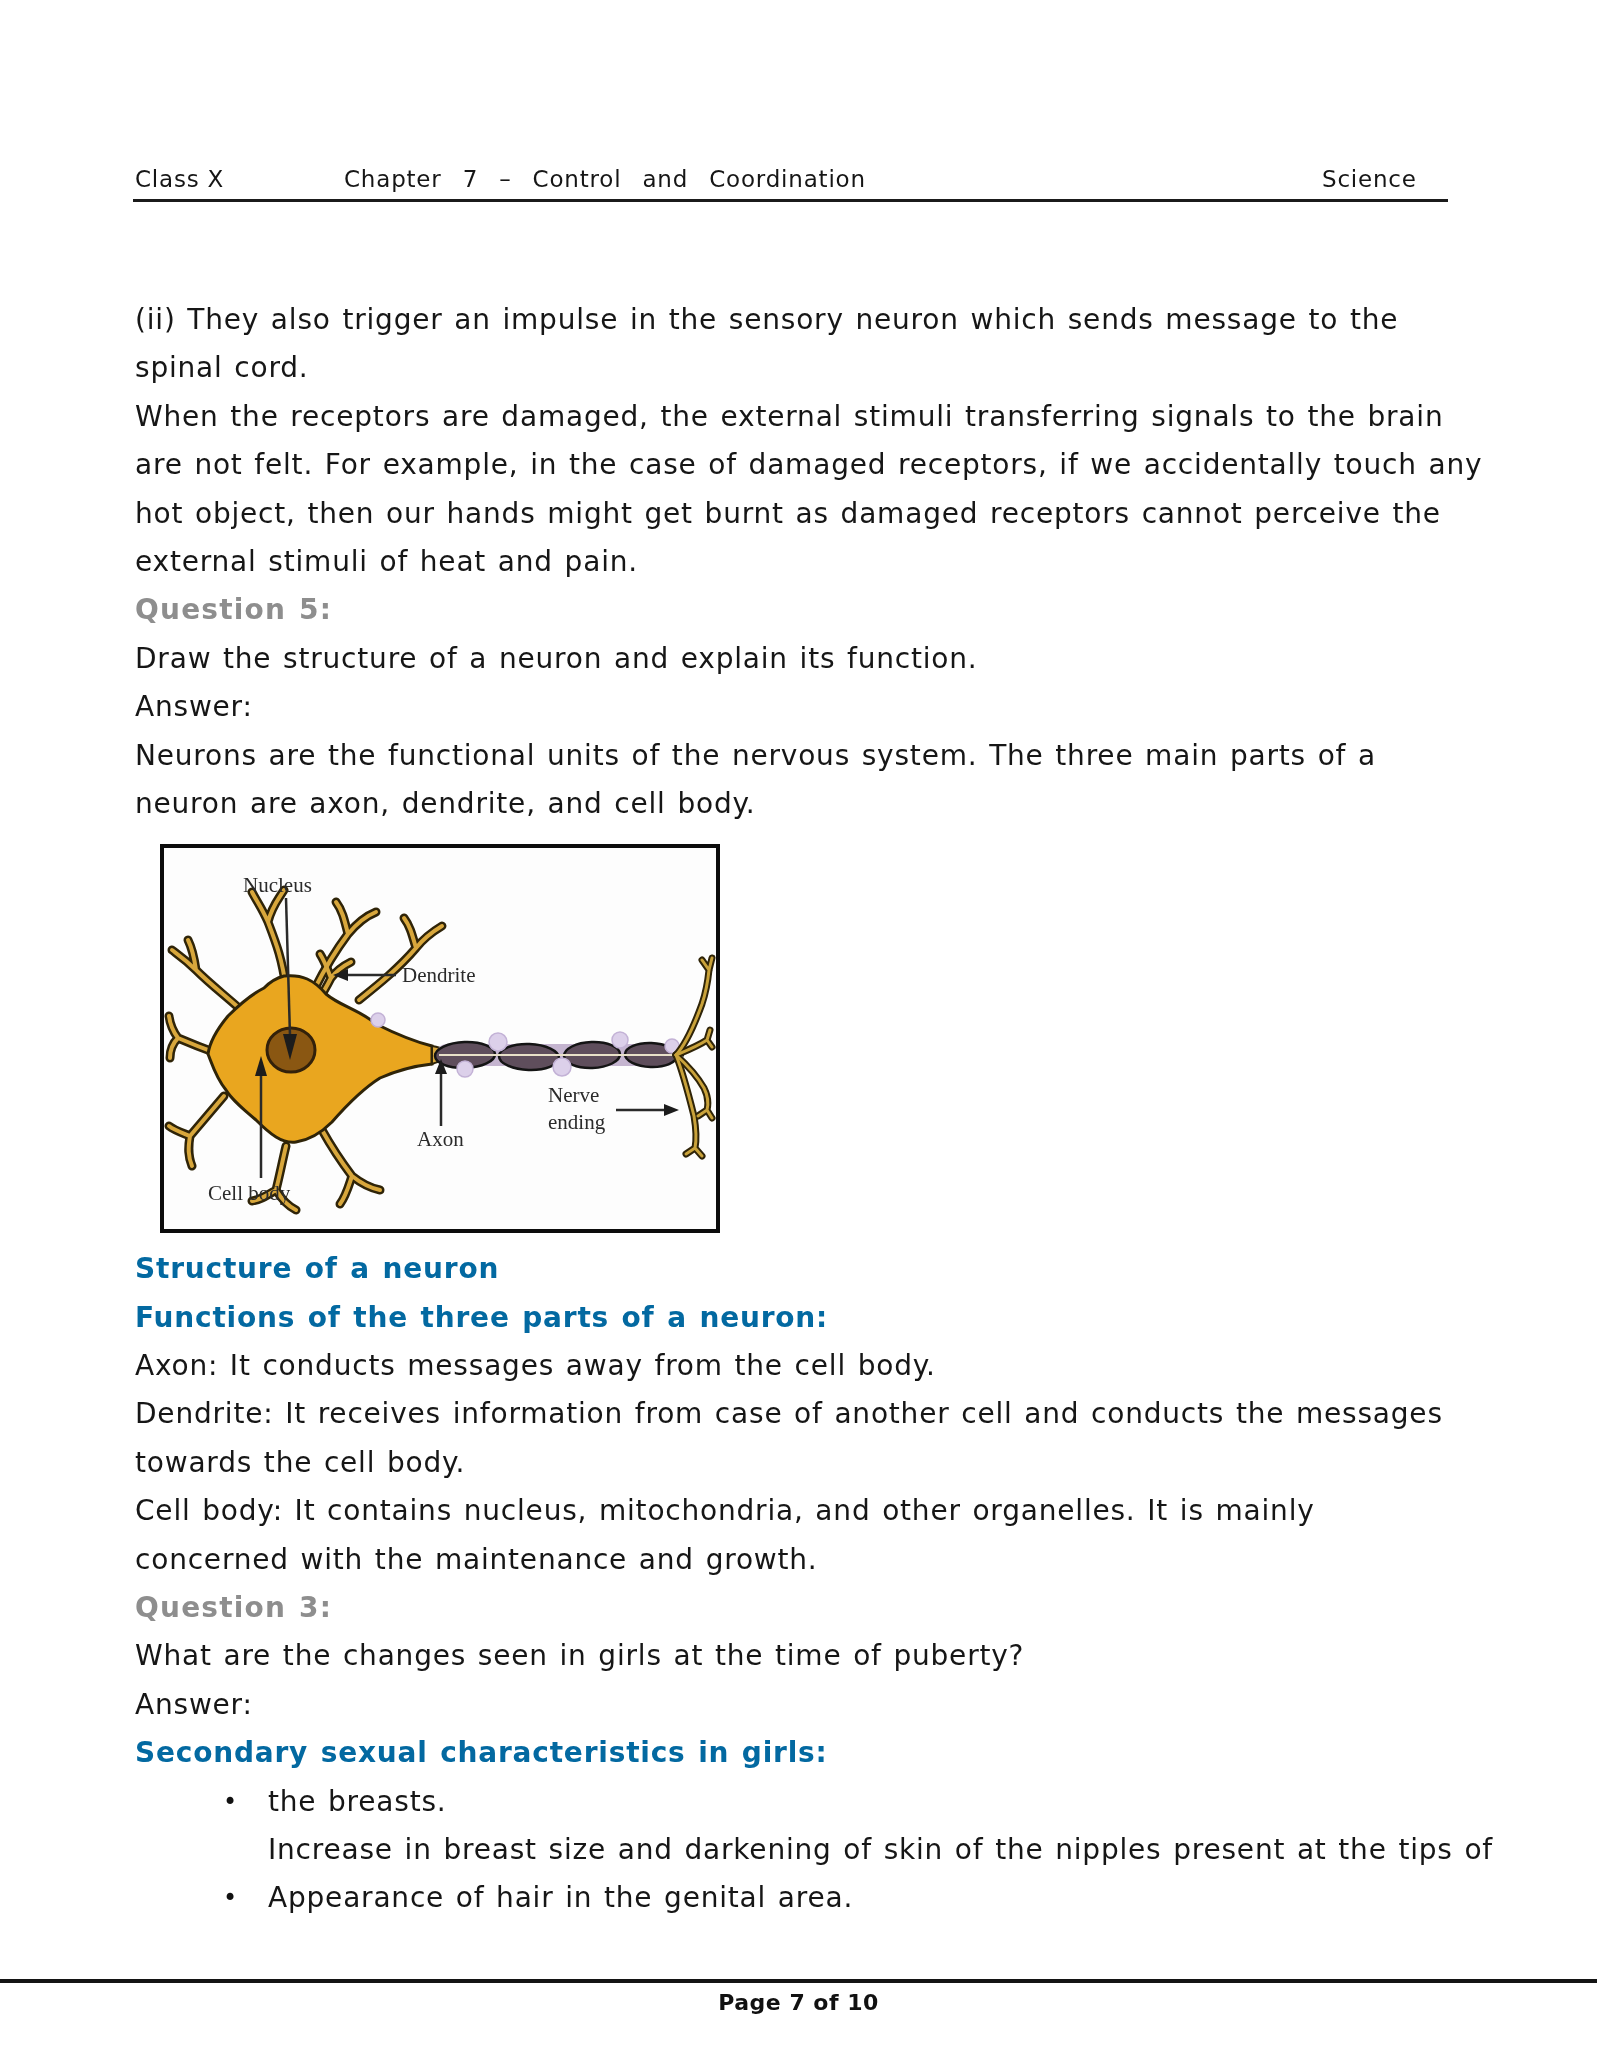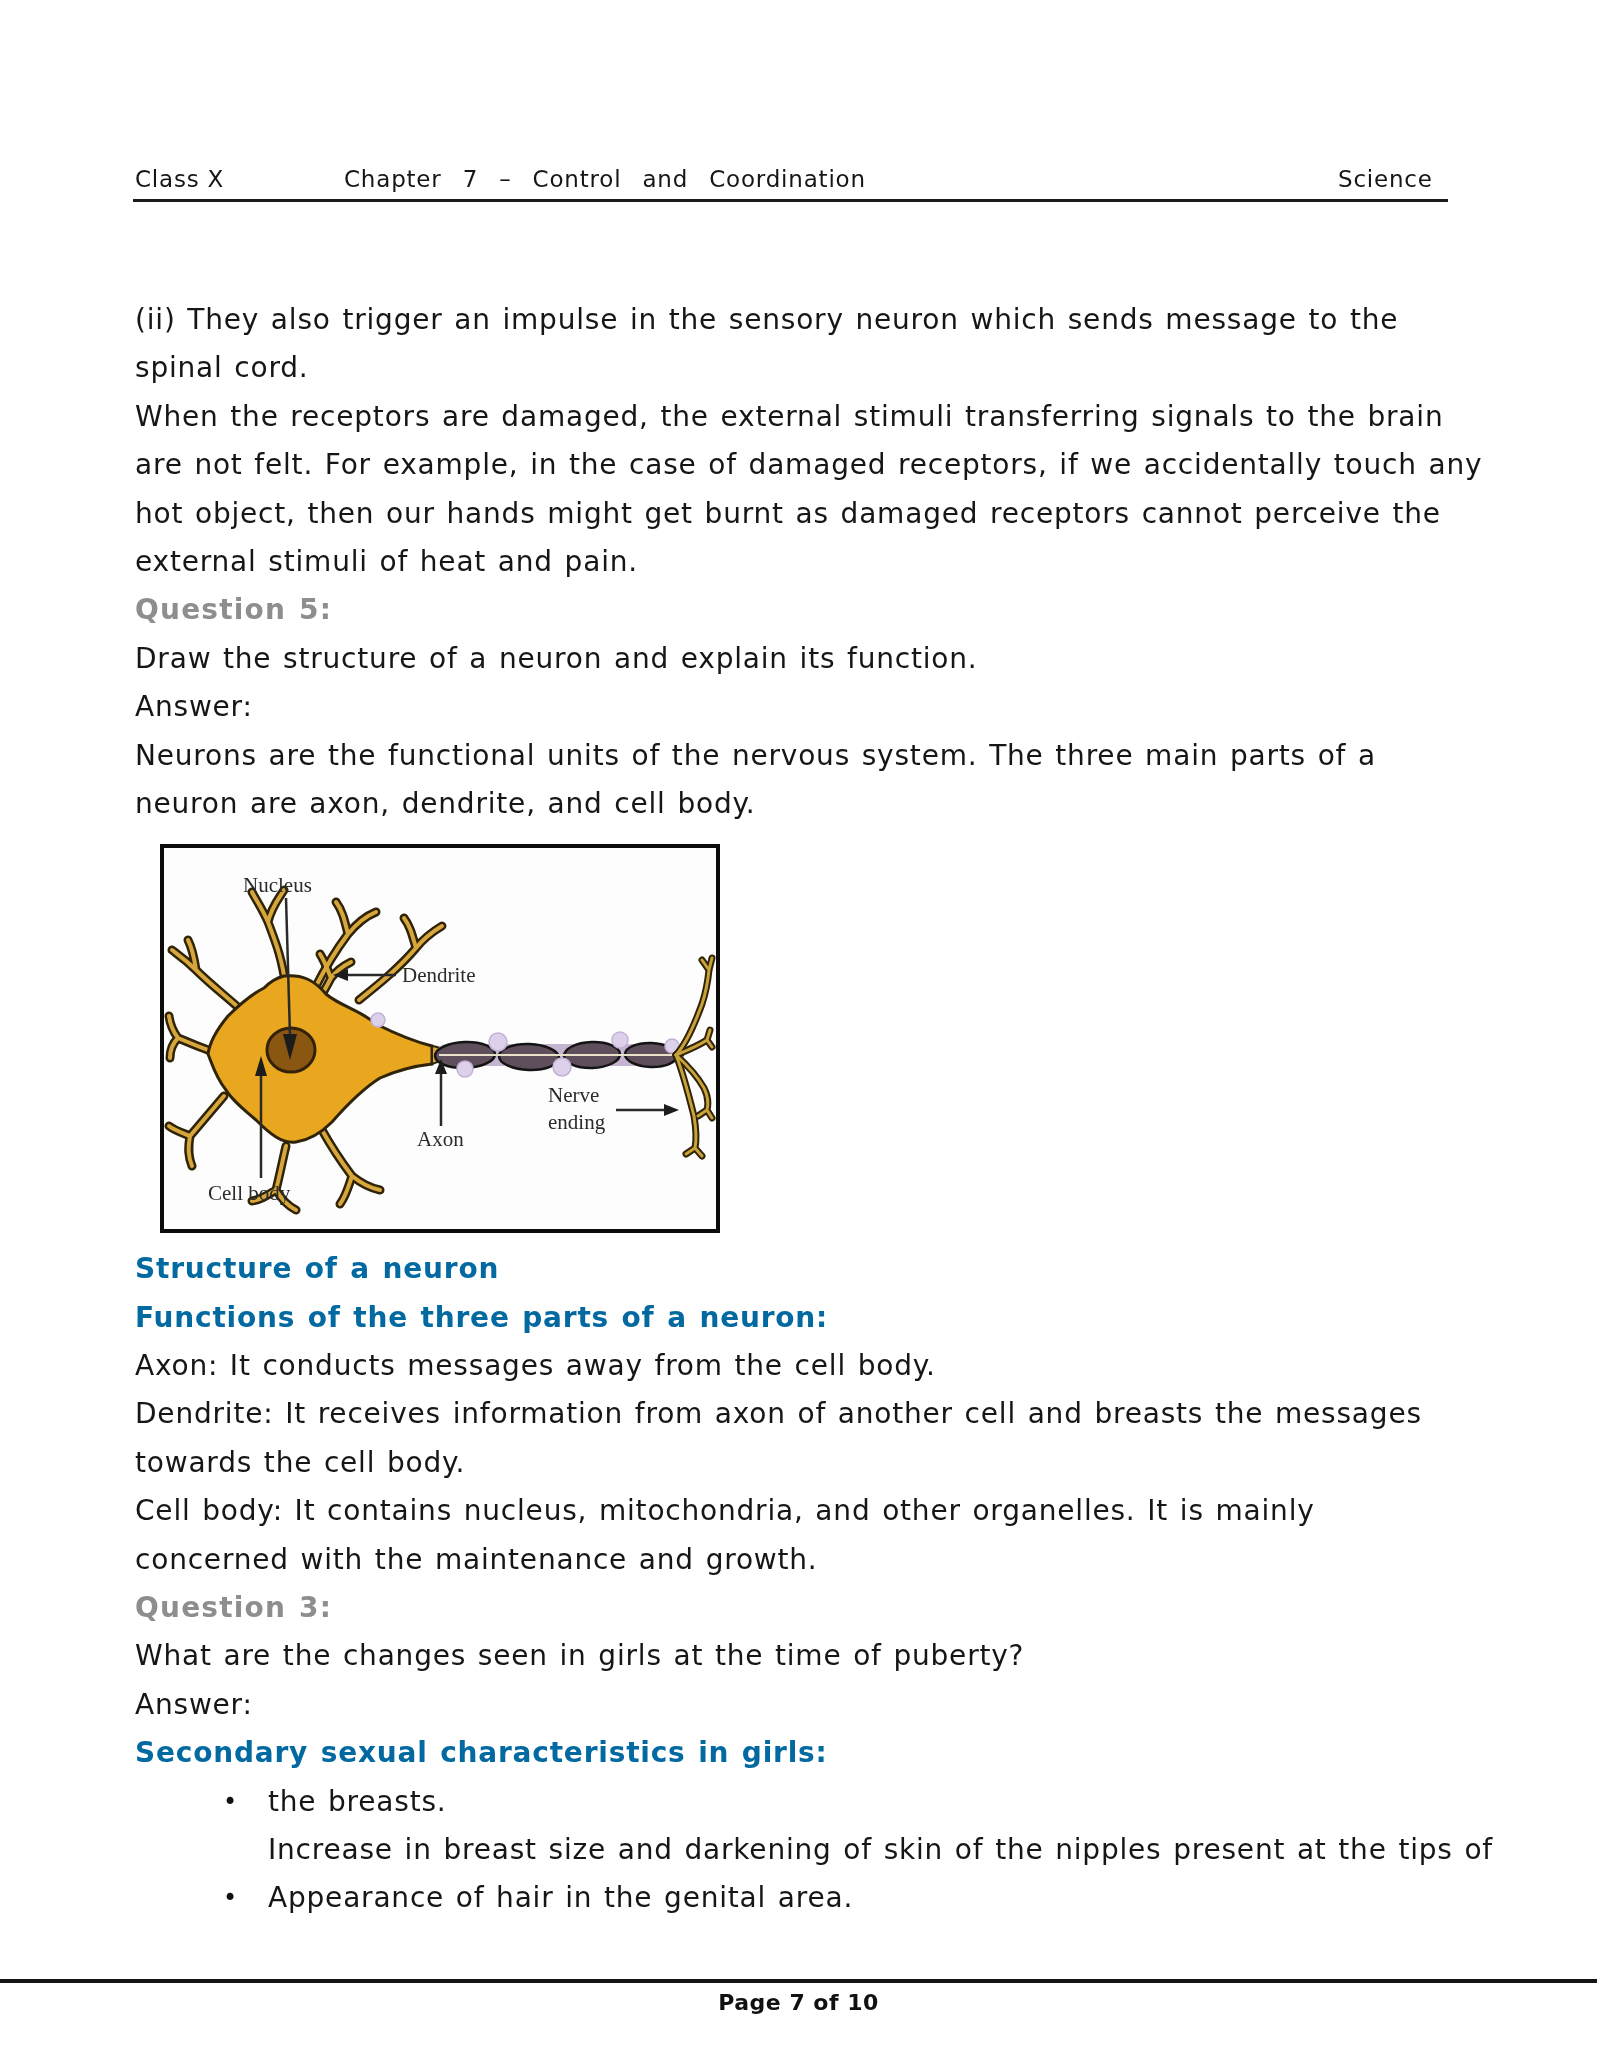--- a/index.html
+++ b/index.html
@@ -9,21 +9,21 @@
     height:2050px;
     background:#ffffff;
     overflow:hidden;
     font-family:"DejaVu Sans","Liberation Sans",sans-serif;
     color:#161616;
   }
   
   .hdr-item{position:absolute;top:166px;font-size:23px;letter-spacing:0.8px;white-space:nowrap;}
   .hdr-left{left:135px;}
   .hdr-center{left:344px;word-spacing:13px;}
-  .hdr-right{left:1322px;margin-left:16px;}
+  .hdr-right{left:1322px;}
   .hdr-rule{position:absolute;top:199px;left:133px;width:1315px;height:3px;background:#1b1b1b;}
   
   .doc-body{position:absolute;top:296px;left:135px;width:1330px;}
   .block .line{
     height:48.4px;line-height:48.4px;font-size:28px;
     letter-spacing:0.8px;word-spacing:2px;white-space:nowrap;
   }
   .block.question .line{color:#8e8e8e;font-weight:bold;letter-spacing:1.2px;}
   .block.heading .line{font-weight:bold;color:#0369a1;}
   .block.bullet{position:relative;padding-left:133px;}
@@ -187,21 +187,21 @@
       <div class="block heading">
         <div class="line">Structure of a neuron</div>
       </div>
       <div class="block heading">
         <div class="line">Functions of the three parts of a neuron:</div>
       </div>
       <div class="block para">
         <div class="line">Axon: It conducts messages away from the cell body.</div>
       </div>
       <div class="block para">
-        <div class="line">Dendrite: It receives information from axon of another cell and breasts the messages</div>
+        <div class="line">Dendrite: It receives information from case of another cell and conducts the messages</div>
         <div class="line">towards the cell body.</div>
       </div>
       <div class="block para">
         <div class="line">Cell body: It contains nucleus, mitochondria, and other organelles. It is mainly</div>
         <div class="line">concerned with the maintenance and growth.</div>
       </div>
       <div class="block question">
         <div class="line">Question 3:</div>
       </div>
       <div class="block para">

